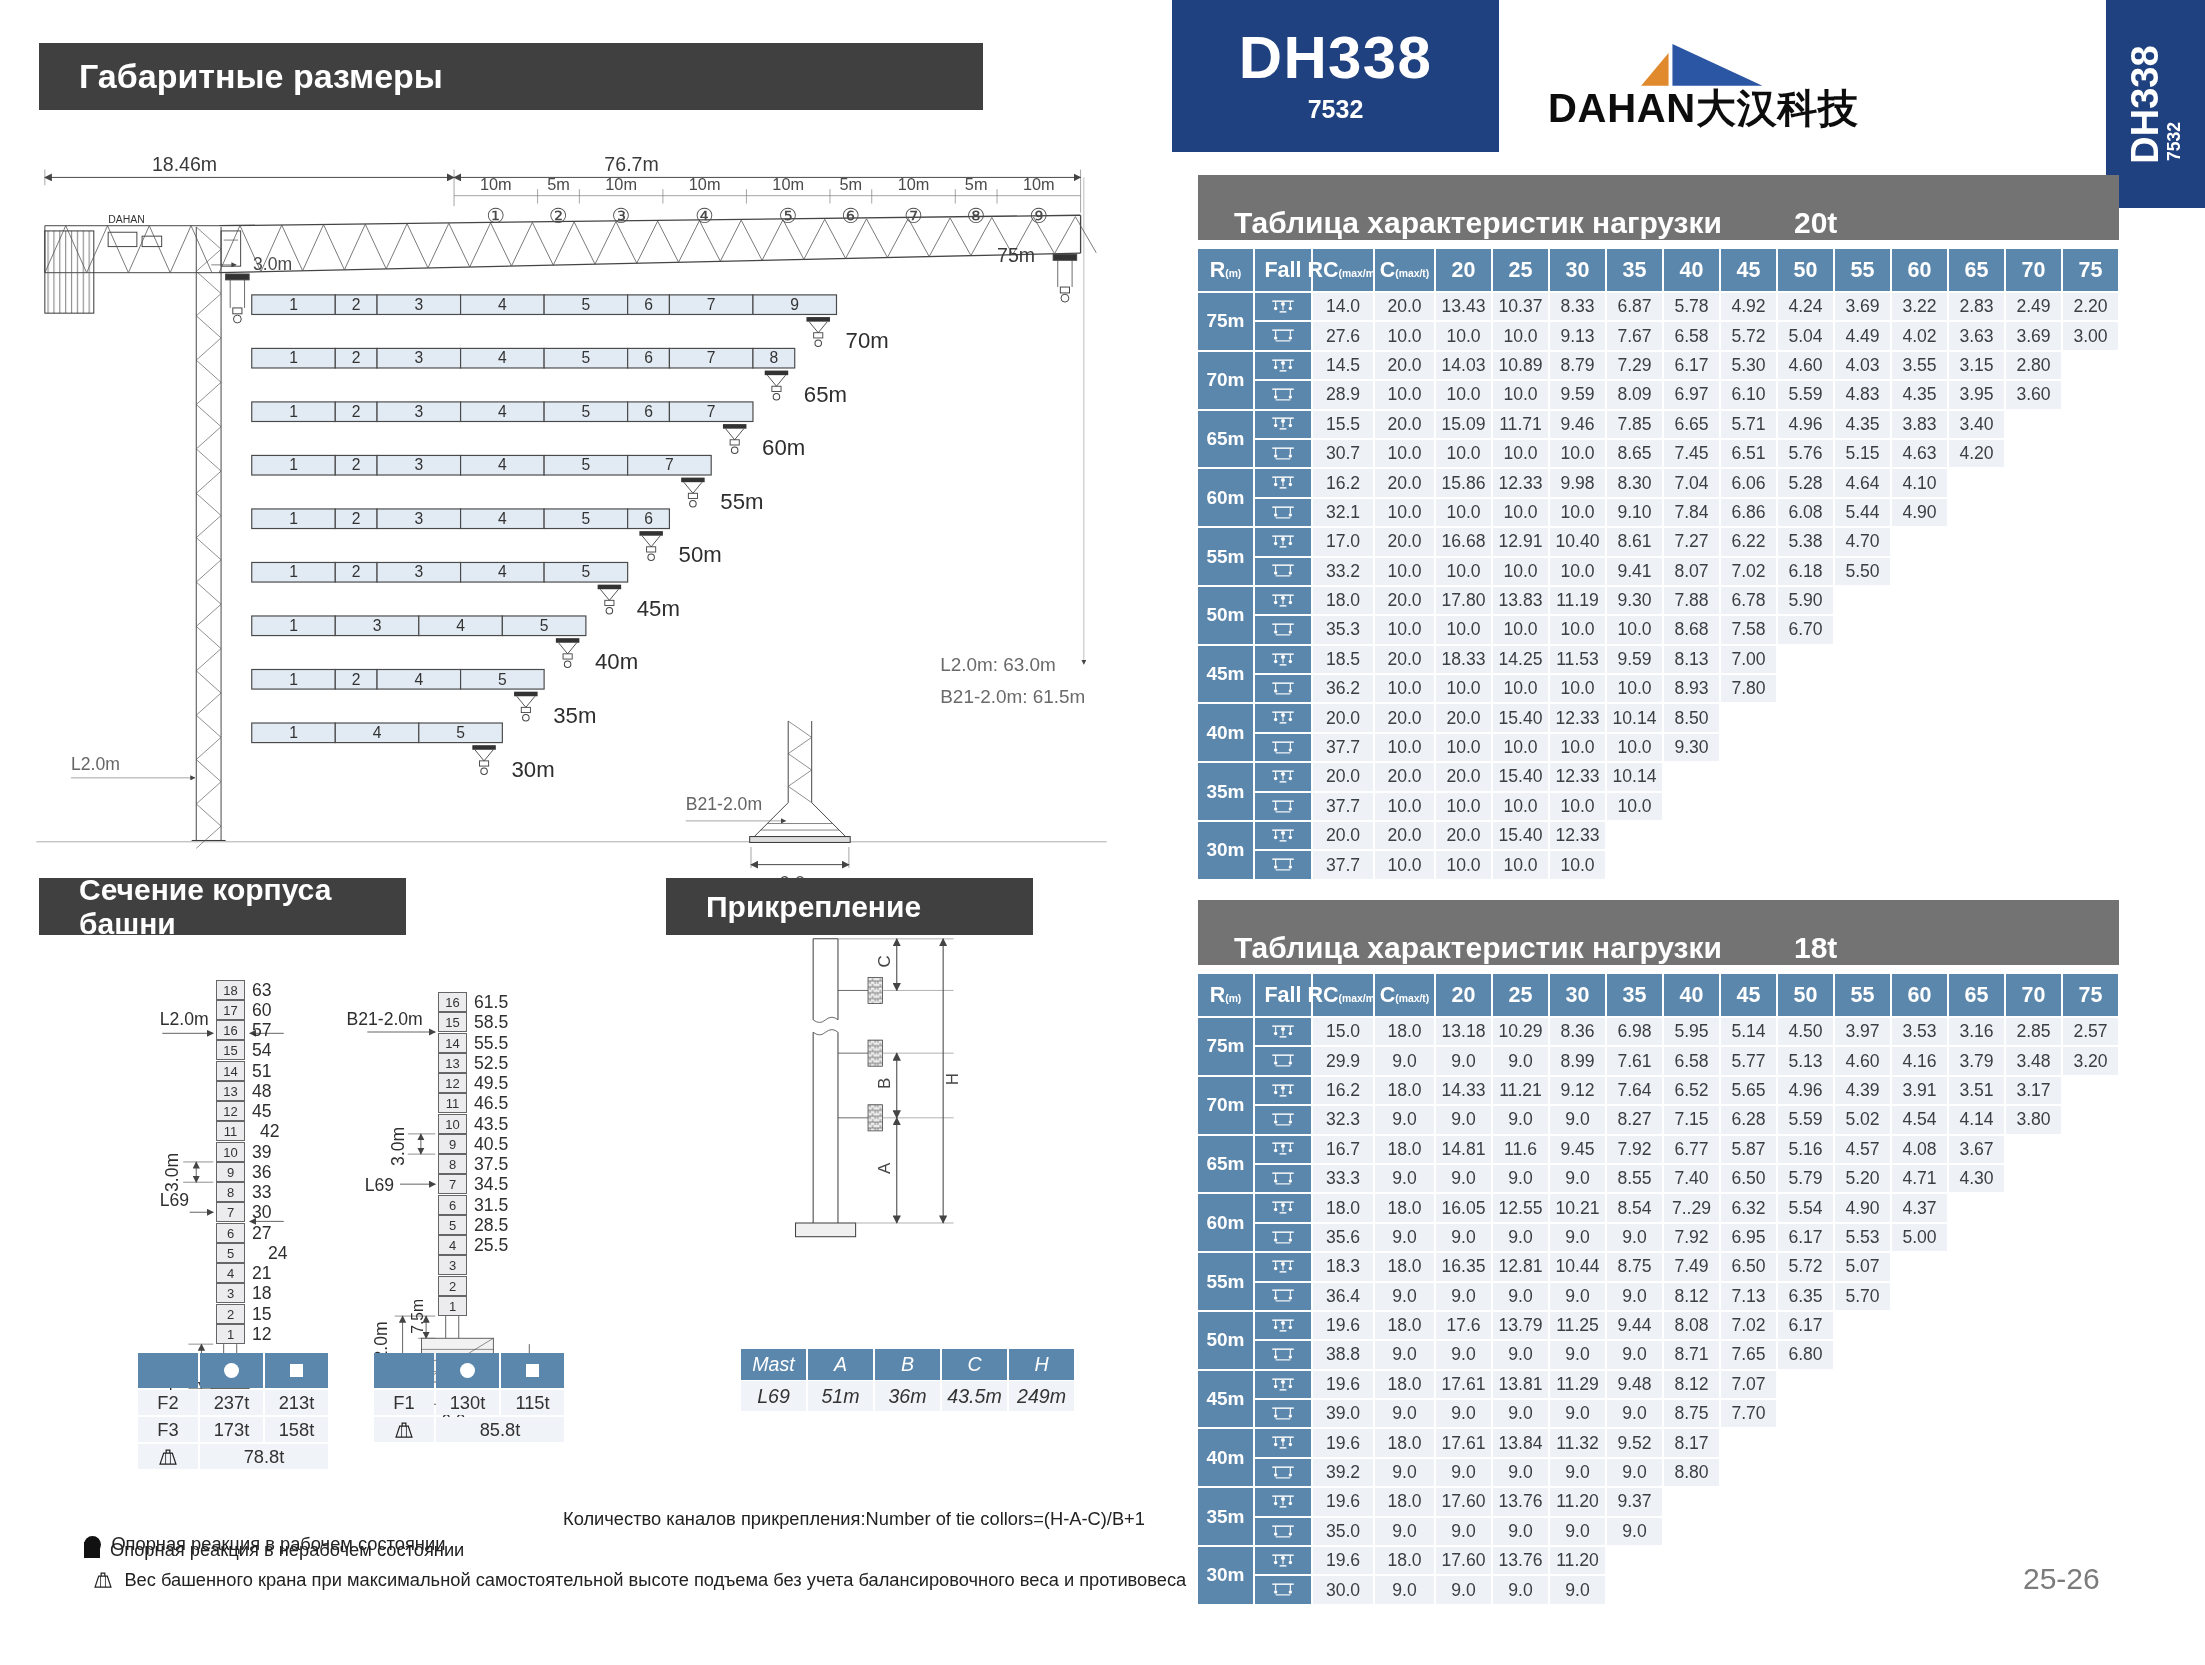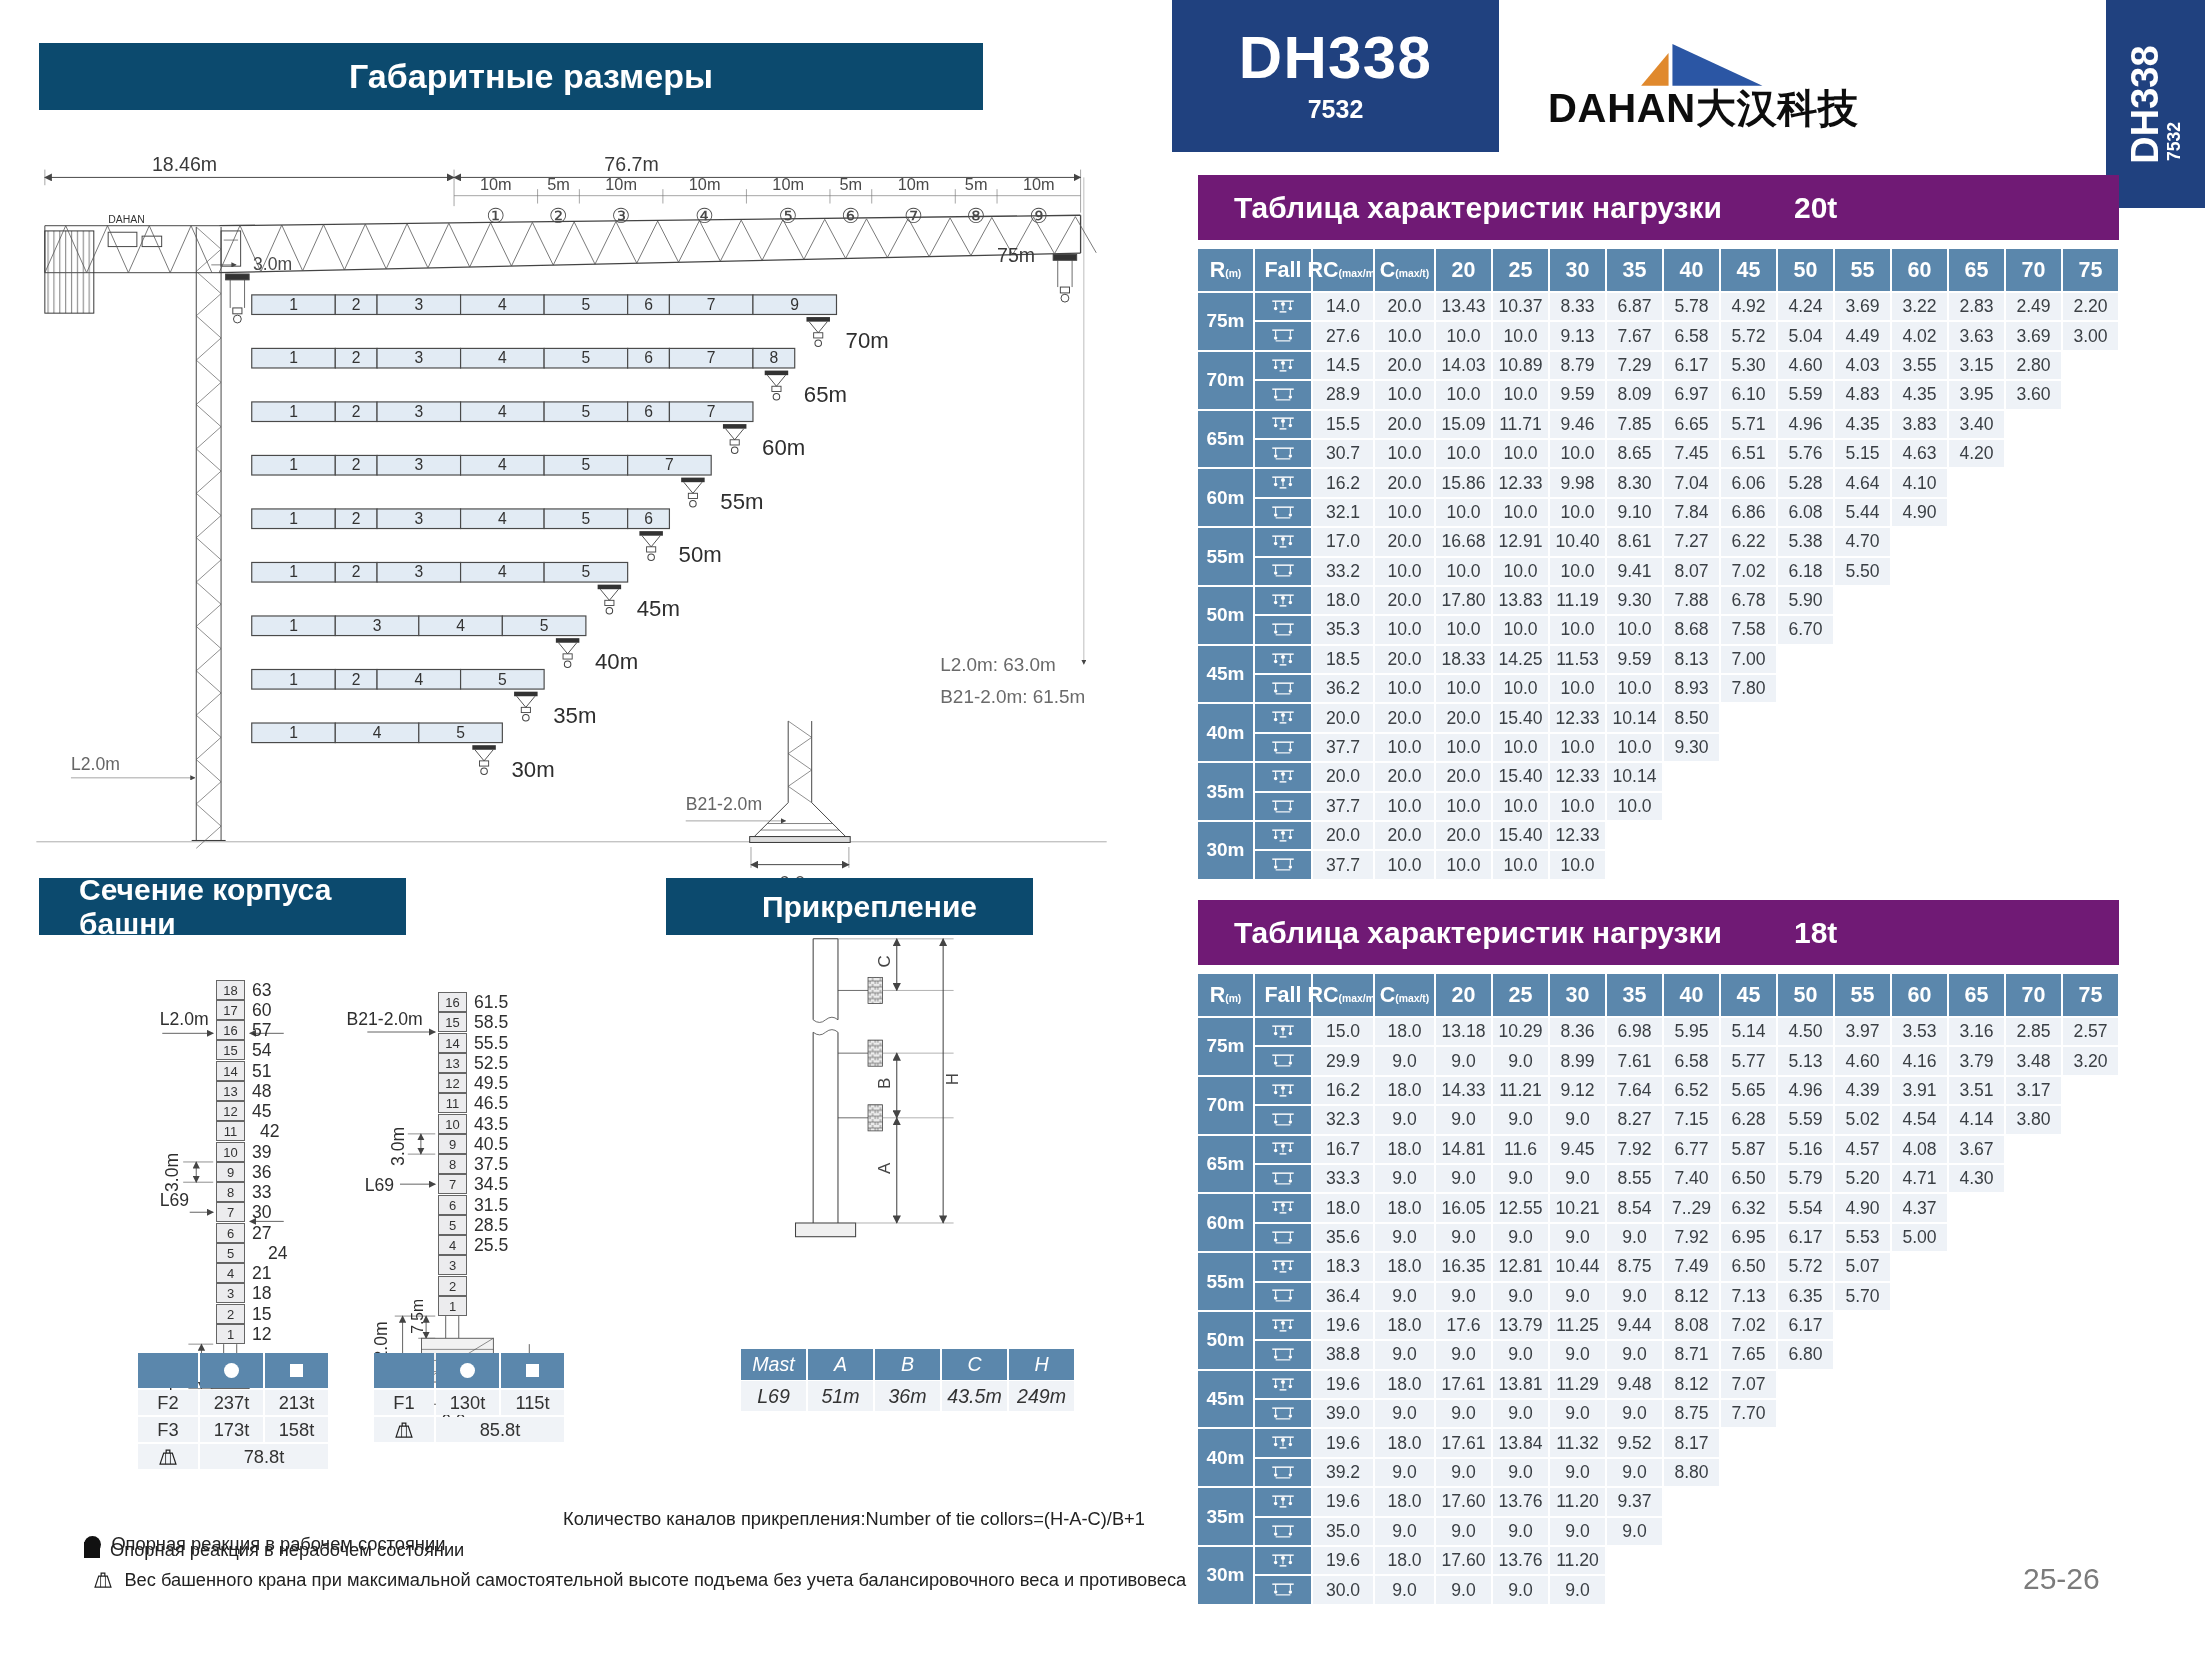--- a/index.html
+++ b/index.html
@@ -1,19 +1,19 @@
 <!DOCTYPE html>
 <html style="font-size:10.4px"><head>
 <meta charset="utf-8">
 <style>
   html,body{margin:0;padding:0;background:#fff;}
   .page{position:relative;width:2205px;height:1666px;background:#ffffff;
         font-family:"Liberation Sans","DejaVu Sans",sans-serif;overflow:hidden;color:#333;}
-  .navy-bar{position:absolute;background:#0c4a6e;color:#fff;font-weight:bold;
-            display:flex;align-items:center;justify-content:center;}
+  .navy-bar{position:absolute;background:#404040;color:#fff;font-weight:bold;
+            display:flex;align-items:center;}
   .navy-bar .bar-text{padding-left:40px;}
   .h-big{font-size:34px;}
   .h-mid{font-size:30px;}
   
   .model-box{position:absolute;left:1172px;top:0;width:327px;height:152px;background:#20417f;
              display:flex;flex-direction:column;align-items:center;justify-content:center;color:#fff;}
   .model-name{font-size:60px;font-weight:bold;letter-spacing:1.3px;line-height:1;}
   .model-sub{font-size:25px;font-weight:bold;margin-top:7.8px;}
   
   .brand{position:absolute;left:1548px;top:40px;width:313px;display:flex;flex-direction:column;}
@@ -31,21 +31,21 @@
   .lt-hgrid{margin-bottom:2px;}
   .lt-h{background:#5b87ac;color:#fff;font-weight:bold;font-size:21.5px;height:42px;
         display:flex;align-items:center;justify-content:center;}
   .lt-h .sub{font-size:10.4px;font-weight:bold;margin-top:7.8px;}
   .lt-bgrid{grid-auto-rows:27.4px;}
   .lt-r{background:#5b87ac;color:#fff;font-size:19px;font-weight:bold;grid-row:span 2;
         display:flex;align-items:center;justify-content:center;}
   .lt-f{background:#5b87ac;display:flex;align-items:center;justify-content:center;}
   .lt-c{background:#eef2f7;color:#3a3f44;font-size:17.6px;display:flex;align-items:center;justify-content:center;}
   .lt-c.empty{background:transparent;}
-  .lt-title{position:absolute;width:921px;height:65px;background:#701a75;color:#fff;display:flex;align-items:center;}
+  .lt-title{position:absolute;width:921px;height:65px;background:#737373;color:#fff;display:flex;align-items:flex-end;}
   .lt-title .t{font-size:30px;font-weight:bold;padding-left:36px;}
   .lt-title .cap{font-size:30px;font-weight:bold;margin-left:72px;}
   
   .sm-grid{position:absolute;display:grid;gap:2px;}
   .sm-h{background:#5b87ac;display:flex;align-items:center;justify-content:center;color:#fff;}
   .sm-c{background:#f0f3f7;display:flex;align-items:center;justify-content:center;font-size:18.3px;color:#333;}
   .dot{width:15.7px;height:15.7px;border-radius:50%;background:#fff;}
   .sq{width:13.7px;height:13.7px;background:#fff;}
   .span2{grid-column:span 2;}
   

